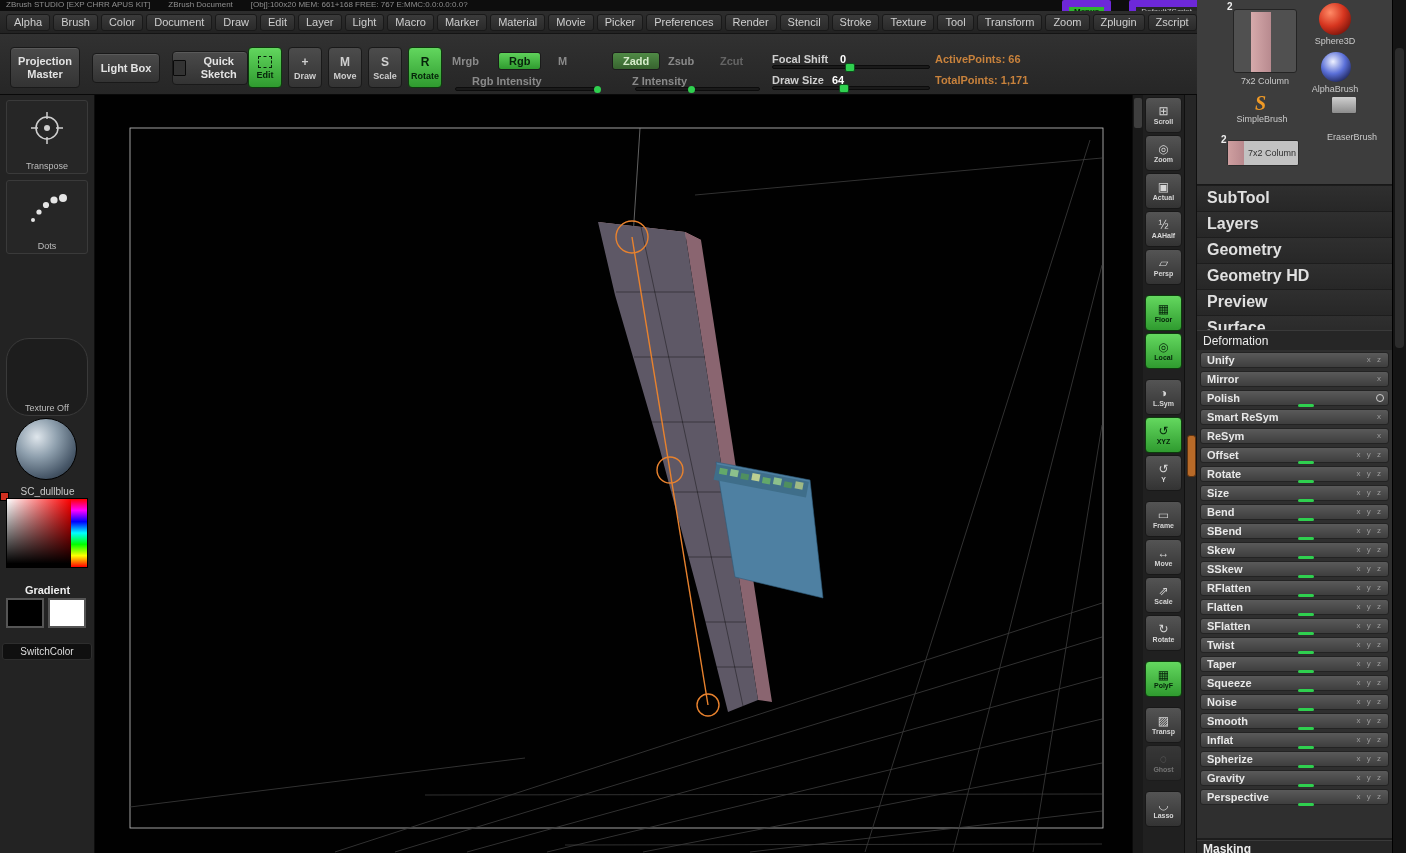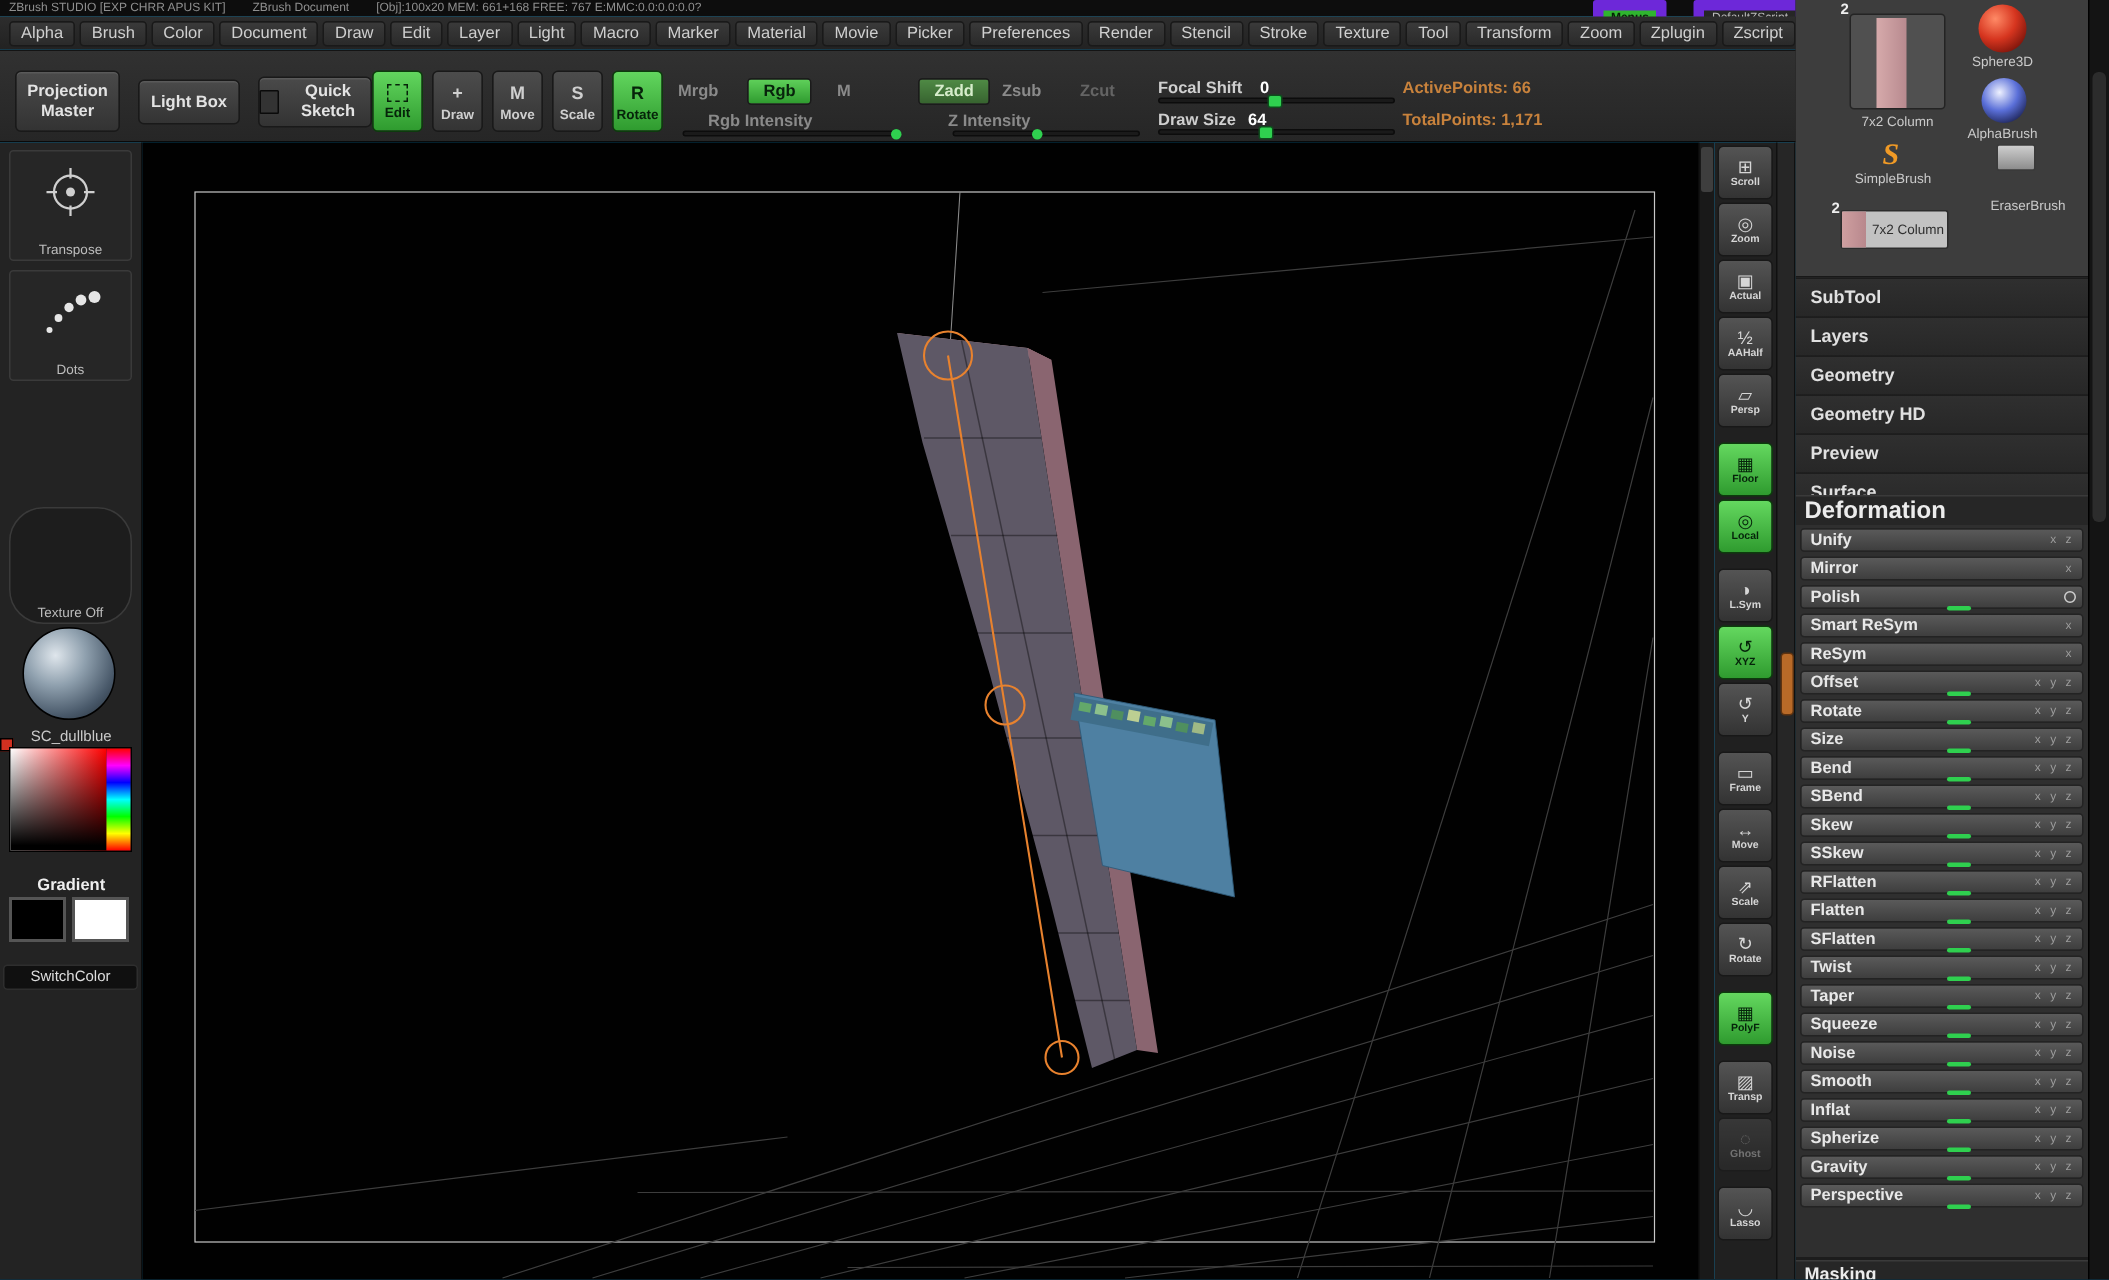--- a/index.html
+++ b/index.html
@@ -112,24 +112,24 @@
   .sbrush{left:58px;top:92px;font-size:20px;font-weight:bold;font-style:italic;color:#f09a26;
     font-family:"Liberation Serif",serif;line-height:22px;}
   .ebrush{left:134px;top:96px;width:26px;height:18px;background:linear-gradient(#cfcfcf,#8c8c8c);
     border-radius:2px;border:1px solid #3a3a3a;}
   .thumb-small{left:30px;top:140px;width:72px;height:26px;background:#c2c2c2;border:1px solid #2c2c2c;
     border-radius:2px;display:flex;align-items:center;}
   .thumb-small .bar{width:16px;height:100%;background:linear-gradient(to right,#cf9fa0,#b8888d);}
   .thumb-small .shelf-label{position:static;color:#2e2e2e;padding-left:4px;}
 
   .sections{left:0;top:186px;width:195px;}
-  .section-row{height:26px;line-height:24px;padding-left:10px;font-size:12px;font-weight:bold;
+  .section-row{height:26px;line-height:24px;padding-left:10px;font-size:16px;font-weight:bold;
     color:#e0e0e0;background:linear-gradient(#2f2f2f,#272727);border-bottom:1px solid #1d1d1d;}
   .def-header{left:0;top:330px;width:195px;height:20px;line-height:20px;background:#262626;
-    color:#ececec;font-size:16px;font-weight:bold;padding-left:6px;border-top:1px solid #3a3a3a;}
+    color:#ececec;font-size:12px;font-weight:normal;padding-left:6px;border-top:1px solid #3a3a3a;}
   .def-body{left:0;top:350px;width:195px;height:488px;background:#2f2f2f;padding:2px 3px;}
   .def-row{position:relative;height:16px;margin-bottom:3px;background:linear-gradient(#5a5a5a,#3e3e3e);
     border:1px solid #232323;border-radius:3px;color:#e8e8e8;font-size:11px;font-weight:bold;
     line-height:14px;padding-left:6px;}
   .def-row .axes{position:absolute;right:5px;top:2px;font-size:8px;font-weight:normal;
     color:#9c9c9c;letter-spacing:2px;line-height:10px;}
   .def-row .circle-ico{display:none;position:absolute;right:4px;top:3px;width:8px;height:8px;
     border:1px solid #cfcfcf;border-radius:50%;}
   .def-row.circle .circle-ico{display:block;}
   .def-row .fill{display:none;position:absolute;left:52%;bottom:-2px;width:16px;height:3px;

